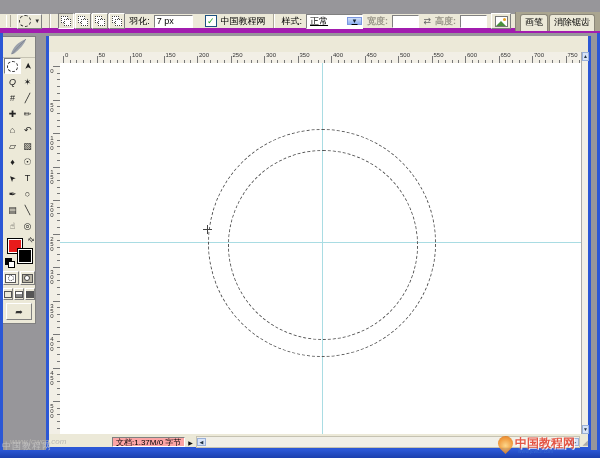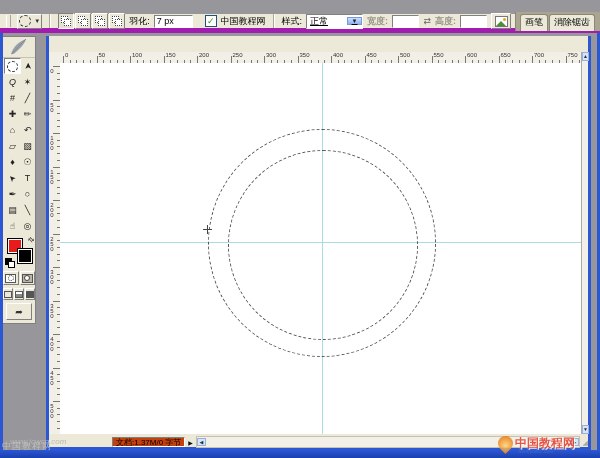--- a/index.html
+++ b/index.html
@@ -471,21 +471,21 @@
           <div class="cursor-cross" data-name="crosshair-cursor-icon" style="left: 143px; top: 162px;"></div>
         </div>
       <div class="vscroll" data-name="vertical-scrollbar">
         <span class="sbtn" style="top:0;" data-name="scroll-up-icon">▲</span>
         <span class="sbtn" style="bottom:0;" data-name="scroll-down-icon">▼</span>
       </div>
       <div class="statusbar" data-name="status-bar">
         <div class="zoombox" data-name="zoom-percent-box">
           <span class="wm-url" data-name="watermark-url">www.jcwcn.com</span>
         </div>
-        <span class="docinfo sunken" style="background:#c2410c;" data-name="document-size-info">文档:1.37M/0 字节</span>
+        <span class="docinfo sunken" style="background:#fca5a5;" data-name="document-size-info">文档:1.37M/0 字节</span>
         <span class="status-arrow" data-name="status-menu-arrow-icon">▶</span>
         <div class="hscroll" data-name="horizontal-scrollbar">
           <span class="hbtn" data-name="scroll-left-icon">◀</span>
           <span class="hbtn" data-name="scroll-right-icon">▶</span>
         </div>
         <span class="corner-grip" data-name="resize-grip"></span>
       </div>
     </div>
   </div>
 

